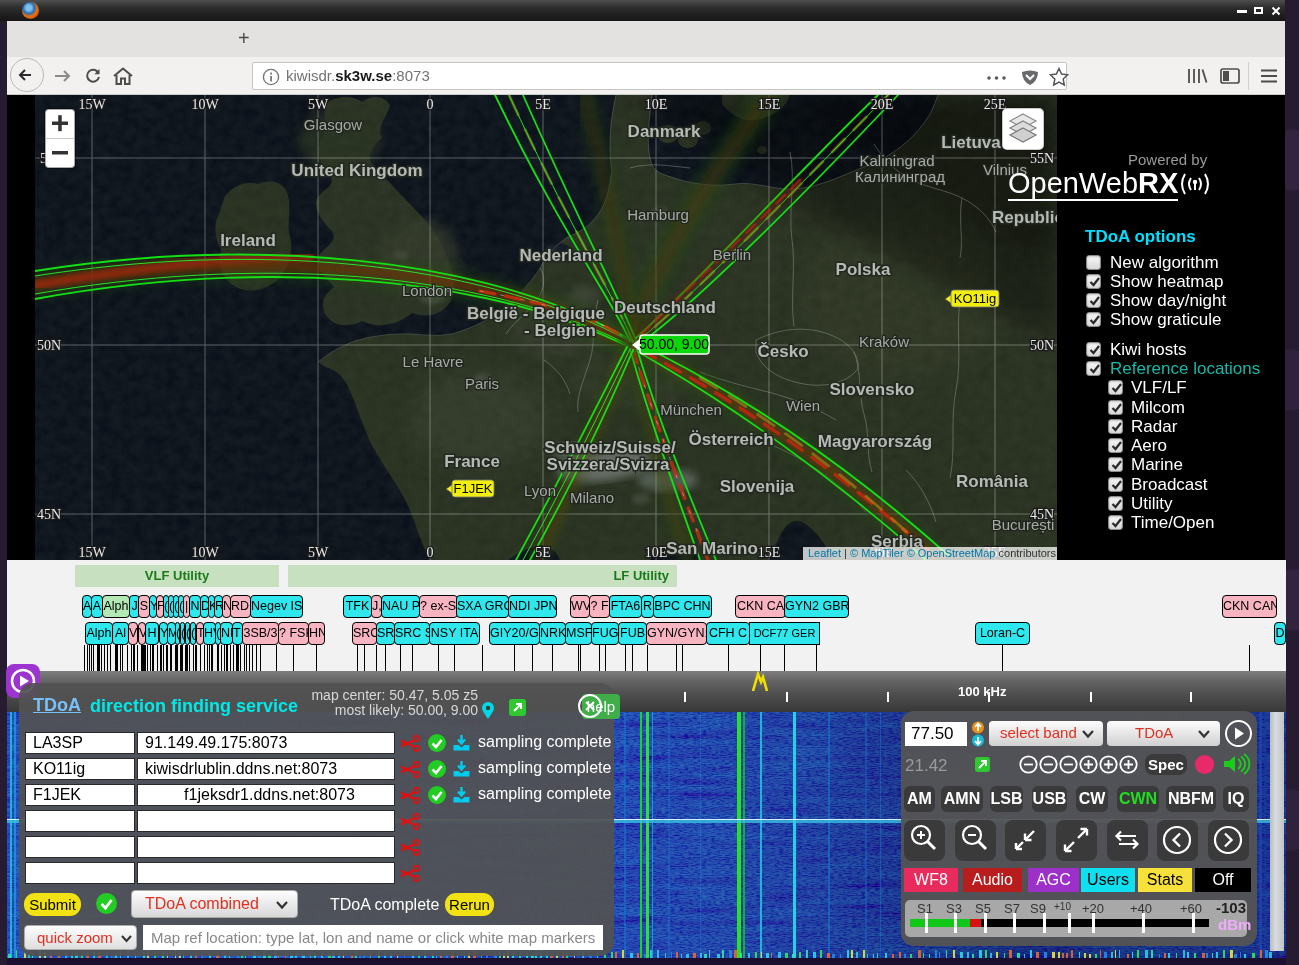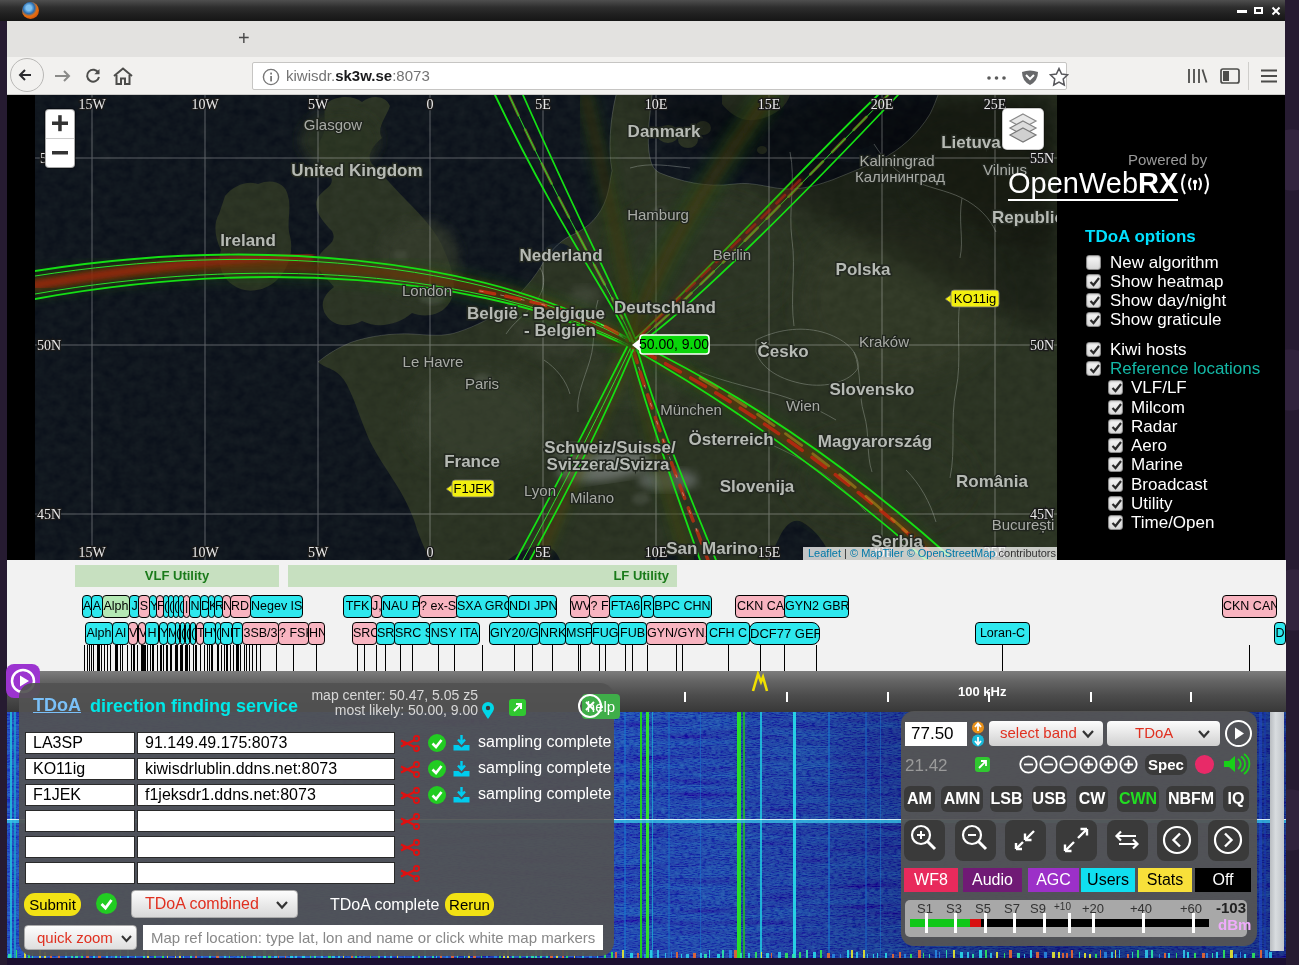--- a/index.html
+++ b/index.html
@@ -478,21 +478,21 @@
 <div class="ab" style="left:376px;top:622px;width:19px;height:23px;background:#2ee8ee;border:1px solid #000;border-radius:4px;font-size:12.5px;color:#000;text-align:center;line-height:21px;overflow:hidden;white-space:nowrap;">SRC</div>
 <div class="ab" style="left:394px;top:622px;width:36px;height:23px;background:#2ee8ee;border:1px solid #000;border-radius:4px;font-size:12.5px;color:#000;text-align:center;line-height:21px;overflow:hidden;white-space:nowrap;">SRC S</div>
 <div class="ab" style="left:429px;top:622px;width:51px;height:23px;background:#2ee8ee;border:1px solid #000;border-radius:4px;font-size:12.5px;color:#000;text-align:center;line-height:21px;overflow:hidden;white-space:nowrap;">NSY ITA</div>
 <div class="ab" style="left:489px;top:622px;width:51px;height:23px;background:#2ee8ee;border:1px solid #000;border-radius:4px;font-size:12.5px;color:#000;text-align:center;line-height:21px;overflow:hidden;white-space:nowrap;">GIY20/GN</div>
 <div class="ab" style="left:539px;top:622px;width:27px;height:23px;background:#2ee8ee;border:1px solid #000;border-radius:4px;font-size:12.5px;color:#000;text-align:center;line-height:21px;overflow:hidden;white-space:nowrap;">NRK</div>
 <div class="ab" style="left:565px;top:622px;width:27px;height:23px;background:#2ee8ee;border:1px solid #000;border-radius:4px;font-size:12.5px;color:#000;text-align:center;line-height:21px;overflow:hidden;white-space:nowrap;">MSF</div>
 <div class="ab" style="left:591px;top:622px;width:28px;height:23px;background:#2ee8ee;border:1px solid #000;border-radius:4px;font-size:12.5px;color:#000;text-align:center;line-height:21px;overflow:hidden;white-space:nowrap;">FUG</div>
 <div class="ab" style="left:618px;top:622px;width:29px;height:23px;background:#2ee8ee;border:1px solid #000;border-radius:4px;font-size:12.5px;color:#000;text-align:center;line-height:21px;overflow:hidden;white-space:nowrap;">FUB</div>
 <div class="ab" style="left:646px;top:622px;width:61px;height:23px;background:#f8b4c0;border:1px solid #000;border-radius:4px;font-size:12.5px;color:#000;text-align:center;line-height:21px;overflow:hidden;white-space:nowrap;">GYN/GYN1</div>
 <div class="ab" style="left:706px;top:622px;width:44px;height:23px;background:#2ee8ee;border:1px solid #000;border-radius:4px;font-size:12.5px;color:#000;text-align:center;line-height:21px;overflow:hidden;white-space:nowrap;">CFH C</div>
-<div class="ab" style="left:749px;top:622px;width:71px;height:23px;background:#2ee8ee;border:1px solid #000;border-radius:8px;font-size:13px;color:#000;text-align:center;line-height:21px;overflow:hidden;white-space:nowrap;">DCF77 GER</div>
+<div class="ab" style="left:749px;top:622px;width:71px;height:23px;background:#2ee8ee;border:1px solid #000;border-radius:0;font-size:11px;color:#000;text-align:center;line-height:21px;overflow:hidden;white-space:nowrap;">DCF77 GER</div>
 <div class="ab" style="left:975px;top:622px;width:55px;height:23px;background:#2ee8ee;border:1px solid #000;border-radius:4px;font-size:12.5px;color:#000;text-align:center;line-height:21px;overflow:hidden;white-space:nowrap;">Loran-C</div>
 <div class="ab" style="left:1274px;top:622px;width:12px;height:23px;background:#2ee8ee;border:1px solid #000;border-radius:4px;font-size:12.5px;color:#000;text-align:center;line-height:21px;overflow:hidden;white-space:nowrap;">D</div>
 <div class="ab" style="left:84px;top:645px;width:1px;height:26px;background:#000;"></div>
 <div class="ab" style="left:87px;top:645px;width:1px;height:26px;background:#000;"></div>
 <div class="ab" style="left:89px;top:645px;width:1px;height:26px;background:#000;"></div>
 <div class="ab" style="left:91px;top:645px;width:1px;height:26px;background:#000;"></div>
 <div class="ab" style="left:93px;top:645px;width:1px;height:26px;background:#000;"></div>
 <div class="ab" style="left:97px;top:645px;width:1px;height:26px;background:#000;"></div>
 <div class="ab" style="left:98px;top:645px;width:1px;height:26px;background:#000;"></div>
 <div class="ab" style="left:99px;top:645px;width:1px;height:26px;background:#000;"></div>
@@ -908,21 +908,21 @@
 <div class="ab" style="left:428px;top:760px;width:18px;height:18px;background:#22cc22;border-radius:50%;">
 <svg width="18" height="18">
       <path d="M4.5 9.5 L8 13 L13.5 6" stroke="#fff" stroke-width="2.6" fill="none"></path>
     </svg></div>
 <svg class="ab" style="left:452px;top:760px;" width="19" height="18">
     <path d="M9.5 1 L9.5 8 M6 5.5 L9.5 9.5 L13 5.5" stroke="#00ccee" stroke-width="2.4" fill="none"></path>
     <path d="M1.5 11 L6.5 11 L9.5 13.5 L12.5 11 L17.5 11 L17.5 16.5 L1.5 16.5 Z" fill="#00ccee"></path>
   </svg>
 <div class="ab" style="left:478px;top:759px;font-size:16px;color:#fff;">sampling complete</div>
 <div class="ab" style="left:25px;top:784px;width:110px;height:22px;background:#fff;border:1.5px solid #2a2a2a;font-size:16px;color:#000;line-height:20px;padding-left:7px;">F1JEK</div>
-<div class="ab" style="left:137px;top:784px;width:258px;height:22px;background:#fff;border:1.5px solid #2a2a2a;font-size:16px;color:#000;line-height:20px;padding-left:7px;">f1jeksdr1.ddns.net:8073</div>
+<div class="ab" style="left:137px;top:784px;width:258px;height:22px;background:#fff;border:1.5px solid #2a2a2a;font-size:16px;color:#000;line-height:20px;padding-left:7px;text-align:center;">f1jeksdr1.ddns.net:8073</div>
 <svg class="ab" style="left:399px;top:787px;" width="22" height="17">
     <g stroke="#e01010" fill="none">
       <circle cx="17.5" cy="3.5" r="2.6" stroke-width="1.7"></circle>
       <circle cx="17.5" cy="13.5" r="2.6" stroke-width="1.7"></circle>
       <path d="M15.5 5 L2 11.5 M15.5 12 L2 5.5" stroke-width="2"></path>
       <circle cx="5" cy="8.5" r="0.8" stroke-width="1.2"></circle>
     </g>
   </svg>
 <div class="ab" style="left:428px;top:786px;width:18px;height:18px;background:#22cc22;border-radius:50%;">
 <svg width="18" height="18">
@@ -1077,21 +1077,21 @@
     </svg></div>
 <div class="ab" style="left:1157px;top:820px;width:41px;height:41px;background:#3a3a3a;border-radius:8px;"><svg width="41" height="41">
       <circle cx="20" cy="20" r="13" stroke="#fff" stroke-width="2.2" fill="none"></circle>
       <path d="M23 13.5 L16.5 20 L23 26.5" stroke="#fff" stroke-width="2.4" fill="none"></path>
     </svg></div>
 <div class="ab" style="left:1208px;top:820px;width:41px;height:41px;background:#3a3a3a;border-radius:8px;"><svg width="41" height="41">
       <circle cx="20" cy="20" r="13" stroke="#fff" stroke-width="2.2" fill="none"></circle>
       <path d="M17 13.5 L23.5 20 L17 26.5" stroke="#fff" stroke-width="2.4" fill="none"></path>
     </svg></div>
 <div class="ab" style="left:904px;top:868px;width:54px;height:24px;background:#e82a5c;color:#fff;font-size:16px;text-align:center;line-height:24px;">WF8</div>
-<div class="ab" style="left:963px;top:868px;width:59px;height:24px;background:#701a75;color:#fff;font-size:16px;text-align:center;line-height:24px;">Audio</div>
+<div class="ab" style="left:963px;top:868px;width:59px;height:24px;background:#b91c1c;color:#fff;font-size:16px;text-align:center;line-height:24px;">Audio</div>
 <div class="ab" style="left:1028px;top:868px;width:51px;height:24px;background:#9c30c8;color:#fff;font-size:16px;text-align:center;line-height:24px;">AGC</div>
 <div class="ab" style="left:1081px;top:868px;width:54px;height:24px;background:#10dff0;color:#000;font-size:16px;text-align:center;line-height:24px;">Users</div>
 <div class="ab" style="left:1138px;top:868px;width:54px;height:24px;background:#f8e03a;color:#000;font-size:16px;text-align:center;line-height:24px;">Stats</div>
 <div class="ab" style="left:1195px;top:868px;width:56px;height:24px;background:#000;color:#fff;font-size:16px;text-align:center;line-height:24px;">Off</div>
 <div class="ab" style="left:905px;top:900px;width:342px;height:37px;background:#a8a8a8;border-radius:5px;"></div>
 <div class="ab" style="left:917px;top:901px;font-size:13px;color:#333;">S1</div>
 <div class="ab" style="left:946px;top:901px;font-size:13px;color:#333;">S3</div>
 <div class="ab" style="left:975px;top:901px;font-size:13px;color:#333;">S5</div>
 <div class="ab" style="left:1004px;top:901px;font-size:13px;color:#333;">S7</div>
 <div class="ab" style="left:1030px;top:901px;font-size:13px;color:#333;">S9</div>

